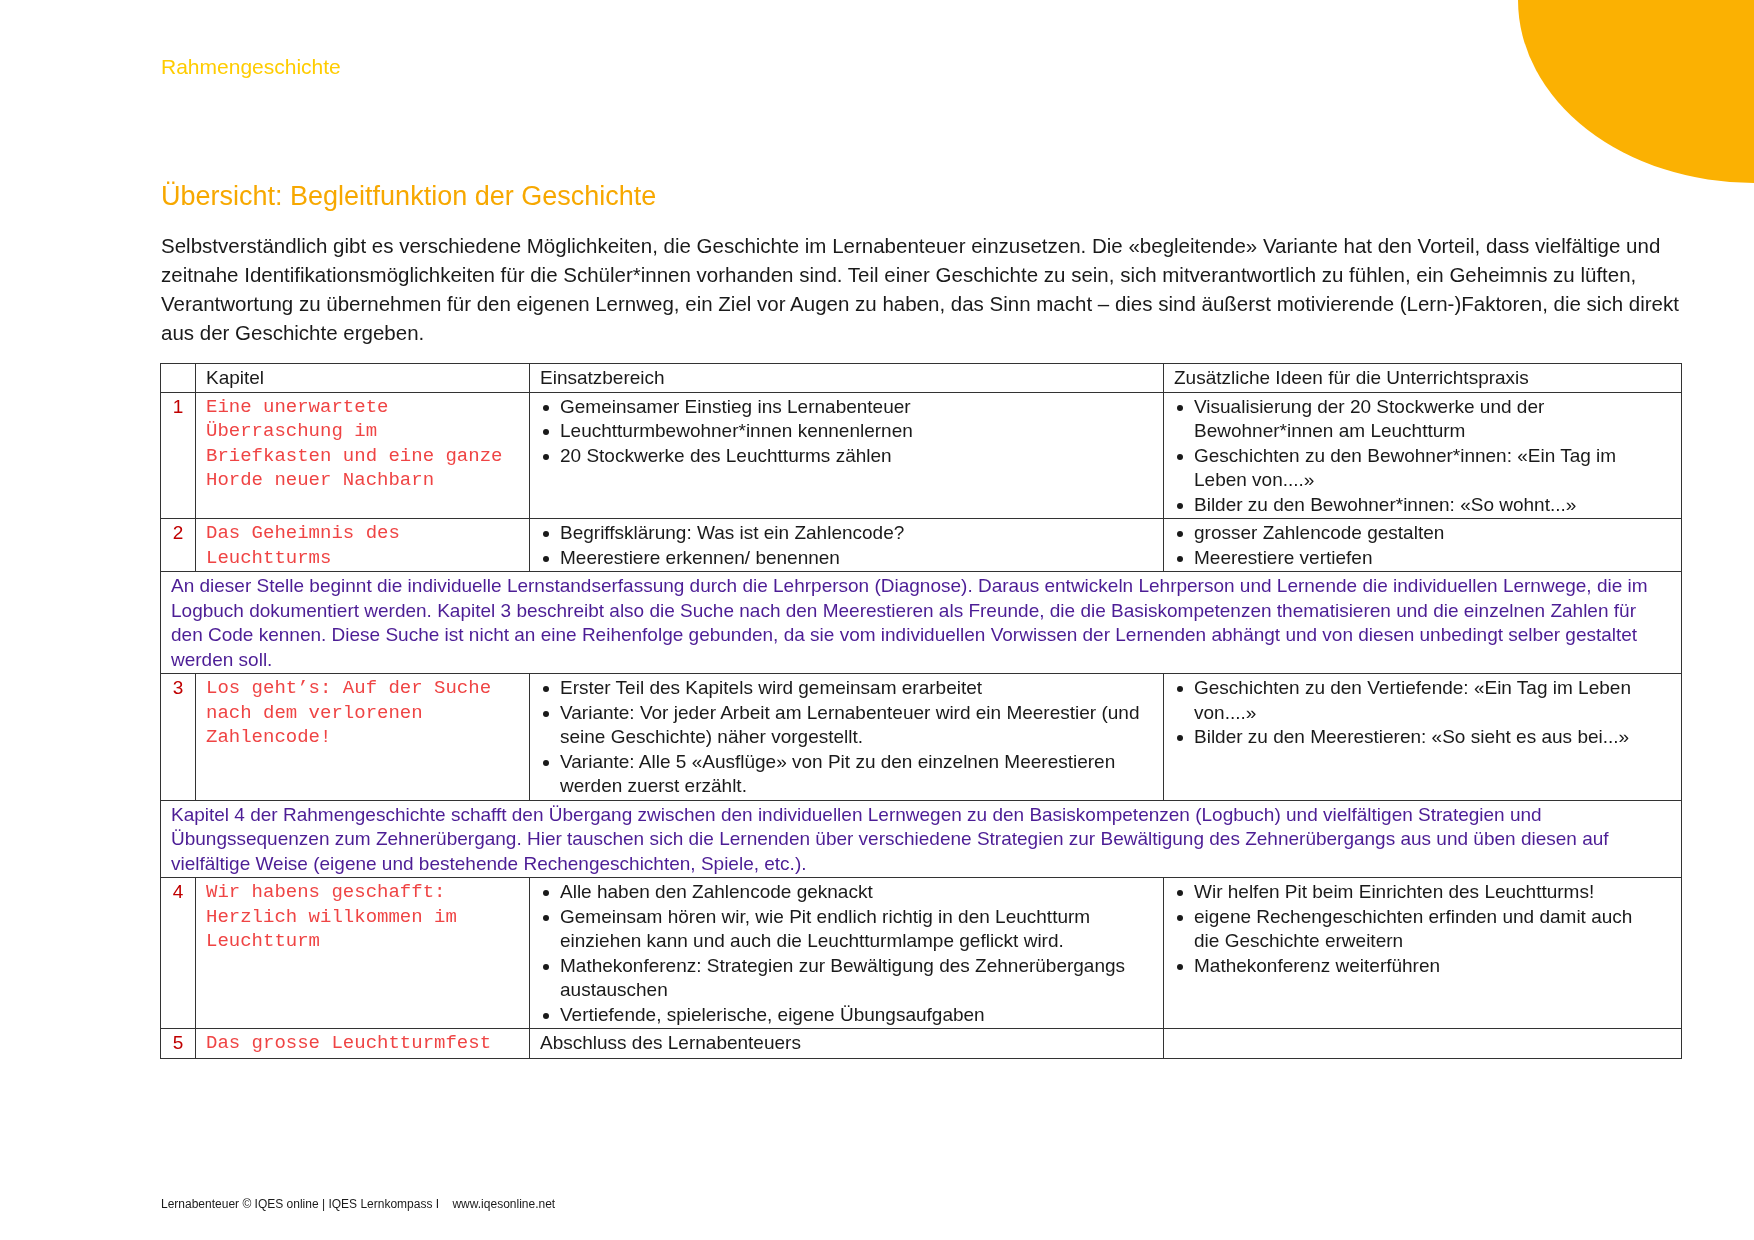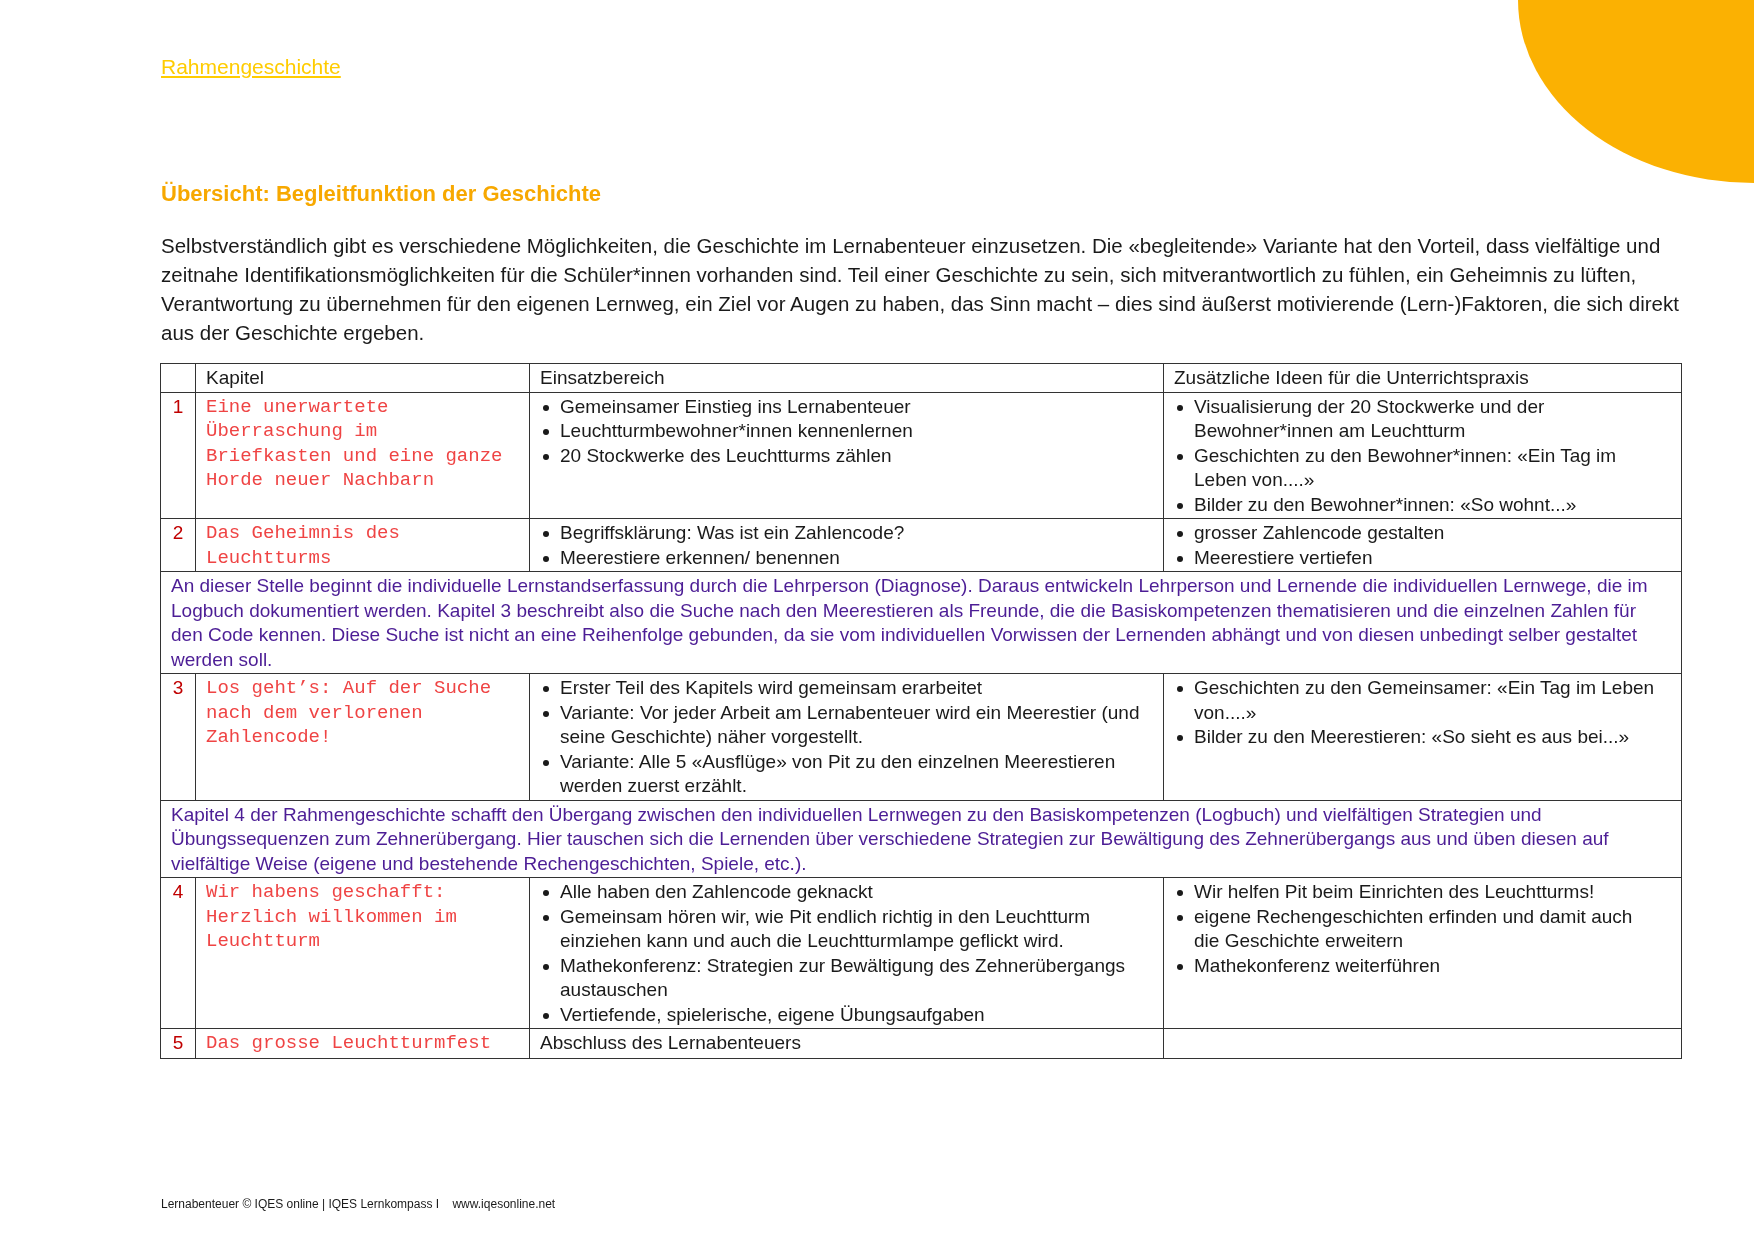--- a/index.html
+++ b/index.html
@@ -9,25 +9,25 @@
     font-family: "Liberation Sans", sans-serif;
     color: #1a1a1a;
   }
   .corner-shape {
     position: absolute; left: 1518px; top: 0; width: 236px; height: 183px;
     background: #fbb102;
     border-bottom-left-radius: 236px 183px;
   }
   .running-head {
     position: absolute; left: 161px; top: 55px;
-    font-size: 21px; color: #ffcc00; text-decoration: underline;
+    font-size: 21px; color: #ffcc00;
   }
   .page-title {
     position: absolute; left: 161px; top: 181px; margin: 0;
-    font-size: 22px; font-weight: bold; color: #f7a800;
+    font-size: 27px; font-weight: normal; color: #f7a800;
   }
   .intro {
     position: absolute; left: 161px; top: 231px; width: 1530px; margin: 0;
     font-size: 20.5px; line-height: 29px; color: #1a1a1a;
   }
   table.overview {
     position: absolute; left: 160px; top: 363px;
     width: 1521px; border-collapse: collapse; table-layout: fixed;
     font-size: 19px; line-height: 24.5px;
   }
@@ -127,21 +127,21 @@
     <td class="kap">Los geht’s: Auf der Suche nach dem verlorenen Zahlencode!</td>
     <td>
       <ul class="bul">
         <li>Erster Teil des Kapitels wird gemeinsam erarbeitet</li>
         <li>Variante: Vor jeder Arbeit am Lernabenteuer wird ein Meerestier (und seine Geschichte) näher vorgestellt.</li>
         <li>Variante: Alle 5 «Ausflüge» von Pit zu den einzelnen Meerestieren werden zuerst erzählt.</li>
       </ul>
     </td>
     <td>
       <ul class="bul">
-        <li>Geschichten zu den Gemeinsamer: «Ein Tag im Leben von....»</li>
+        <li>Geschichten zu den Vertiefende: «Ein Tag im Leben von....»</li>
         <li>Bilder zu den Meerestieren: «So sieht es aus bei...»</li>
       </ul>
     </td>
   </tr>
 
   <tr>
     <td colspan="4" class="note blue">Kapitel 4 der Rahmengeschichte schafft den Übergang zwischen den individuellen Lernwegen zu den Basiskompetenzen (Logbuch) und vielfältigen Strategien und Übungssequenzen zum Zehnerübergang. Hier tauschen sich die Lernenden über verschiedene Strategien zur Bewältigung des Zehnerübergangs aus und üben diesen auf vielfältige Weise (eigene und bestehende Rechengeschichten, Spiele, etc.).</td>
   </tr>
 
   <tr>

